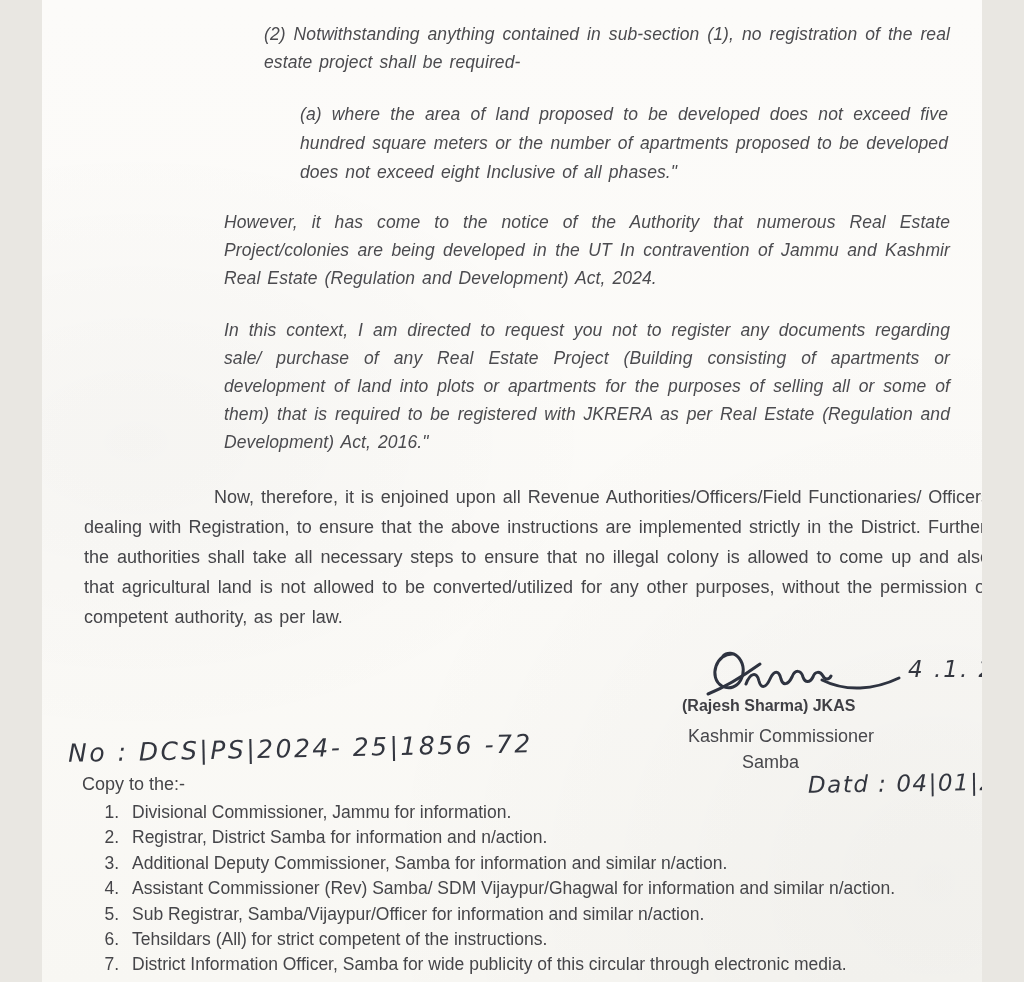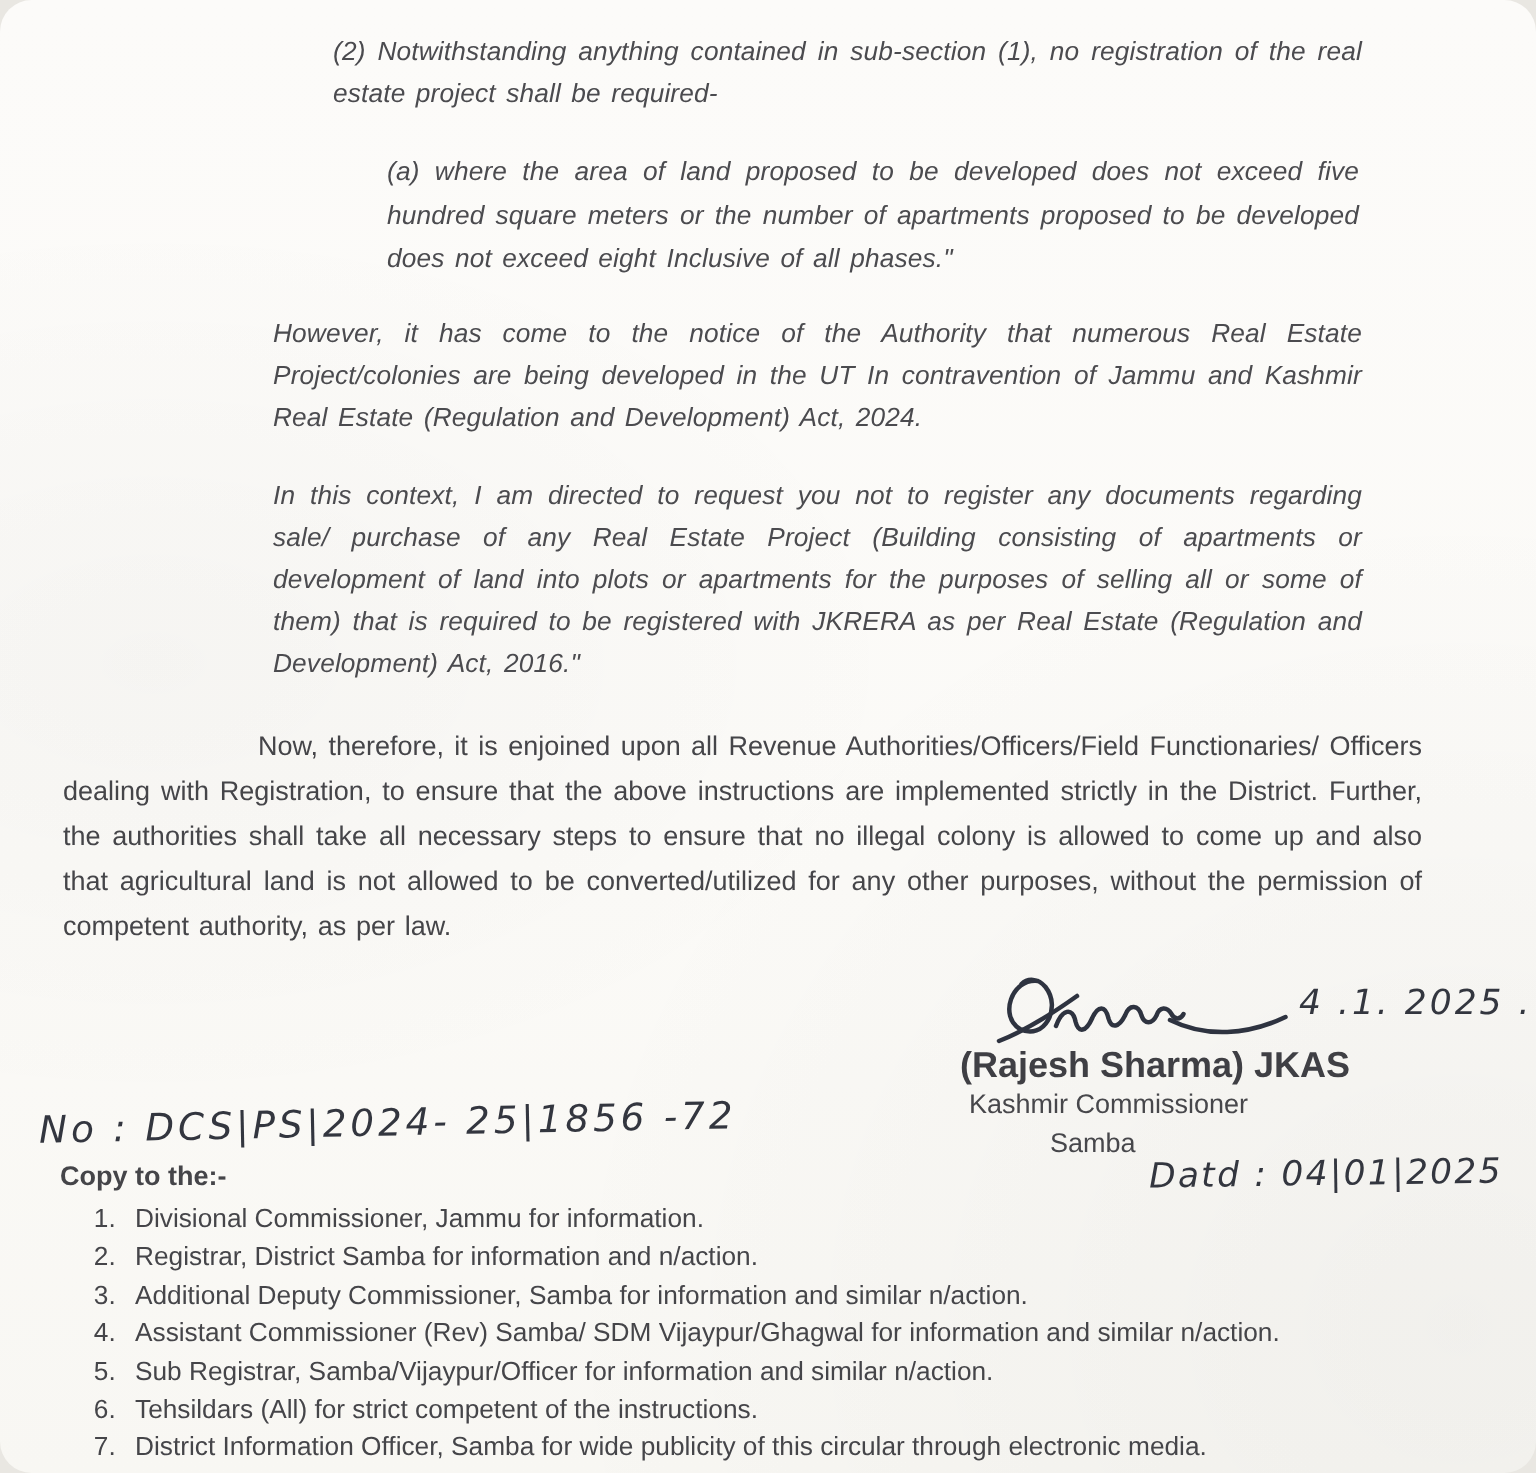--- a/index.html
+++ b/index.html
@@ -2,30 +2,29 @@
 <html><head>
 <meta charset="utf-8">
 <style>
   html,body{margin:0;padding:0;}
   body{
     background:#e9e7e2;
     font-family:"Liberation Sans",sans-serif;
   }
   .page{
     position:relative;
-    width:1024px;
+    width:940px;
     height:982px;
     margin:0 auto;
     background:
       radial-gradient(ellipse at 10% 45%, rgba(0,0,0,0.025), transparent 40%),
       radial-gradient(ellipse at 95% 90%, rgba(0,0,0,0.03), transparent 45%),
       linear-gradient(180deg,#fcfbf9 0%, #fbfaf7 60%, #f8f7f3 100%);
     color:#47474b;
     overflow:hidden;
-    border-radius:21px;
   }
   .abs{position:absolute;}
   .quote{
     font-style:italic;
     font-size:17.5px;
     line-height:28px;
     text-align:justify;
     color:#4b4b4f;
     letter-spacing:0.1px;
     word-spacing:2px;
@@ -54,24 +53,24 @@
     font-size:23px;
     letter-spacing:1.5px;
     transform:rotate(-0.8deg);
     white-space:nowrap;
   }
   .sig-date{
     font-size:23px;
     letter-spacing:2px;
     white-space:nowrap;
   }
-  .sig-name{font-size:24px;font-weight:600;color:#3f3f44;}
+  .sig-name{font-size:16px;font-weight:600;color:#3f3f44;}
   .sig-title{font-size:18px;color:#47474b;}
   .sig-office{font-size:18px;color:#47474b;}
-  .copy-heading{font-size:18px;color:#454549;font-weight:bold;}
+  .copy-heading{font-size:18px;color:#454549;}
   .copy-list{
     margin:0;
     padding-left:34px;
     font-size:17.5px;
     line-height:25.4px;
     color:#454549;
   }
   .copy-list li{padding-left:8px;}
   .sig-scribble{overflow:visible;}
 </style>

